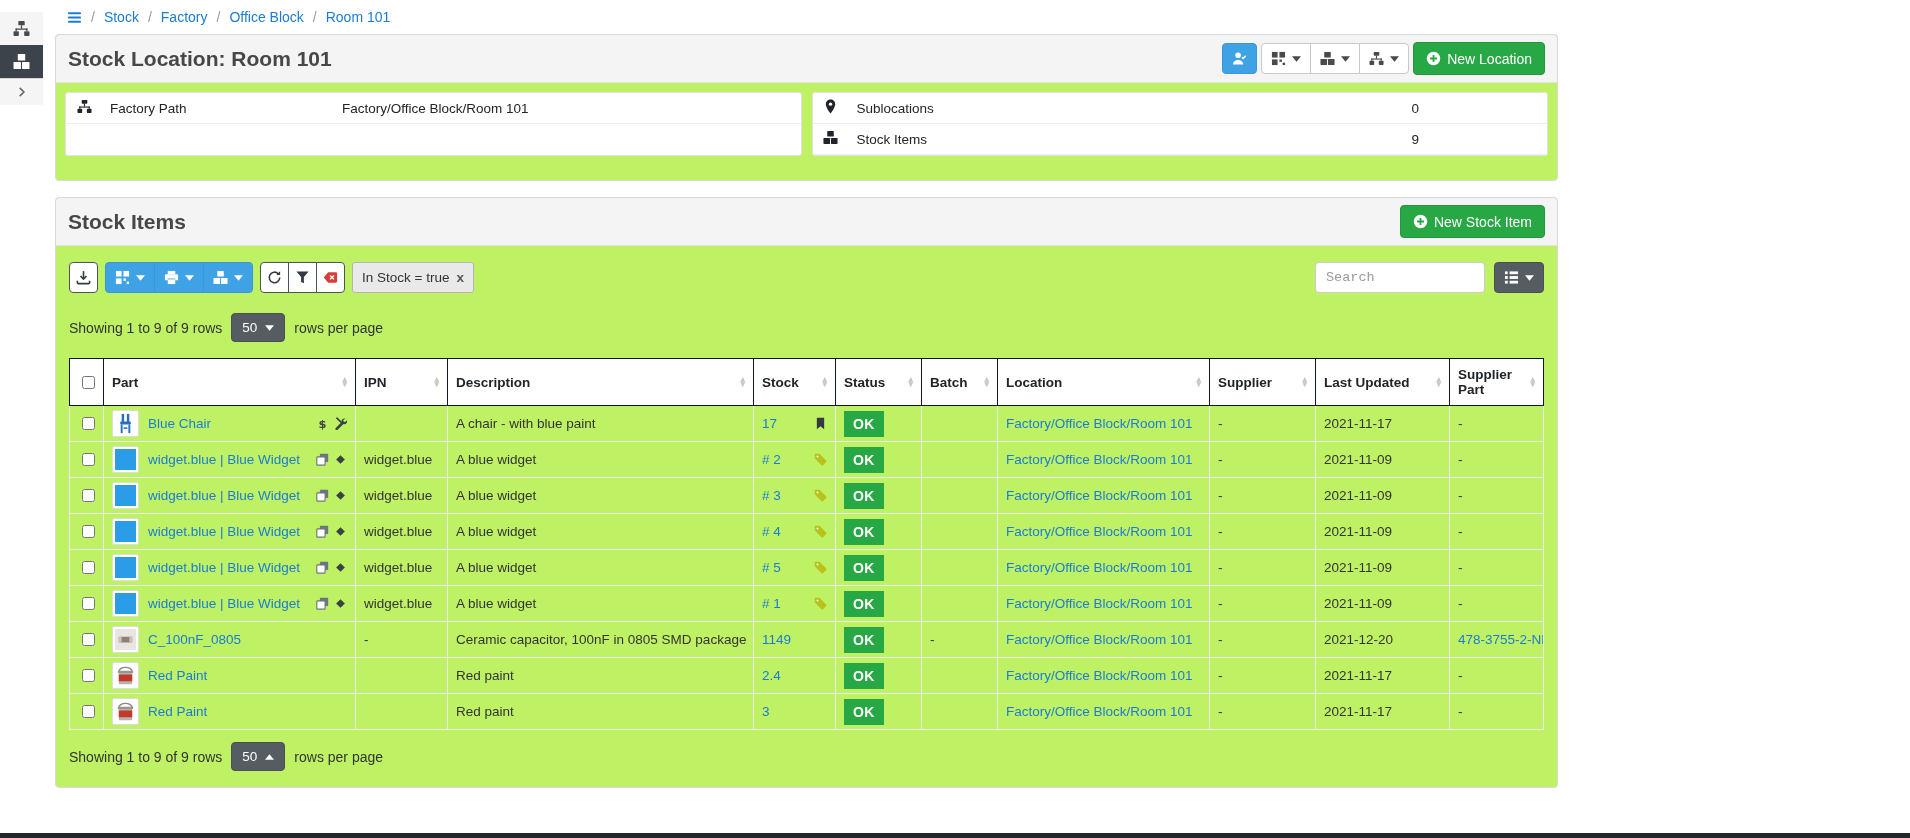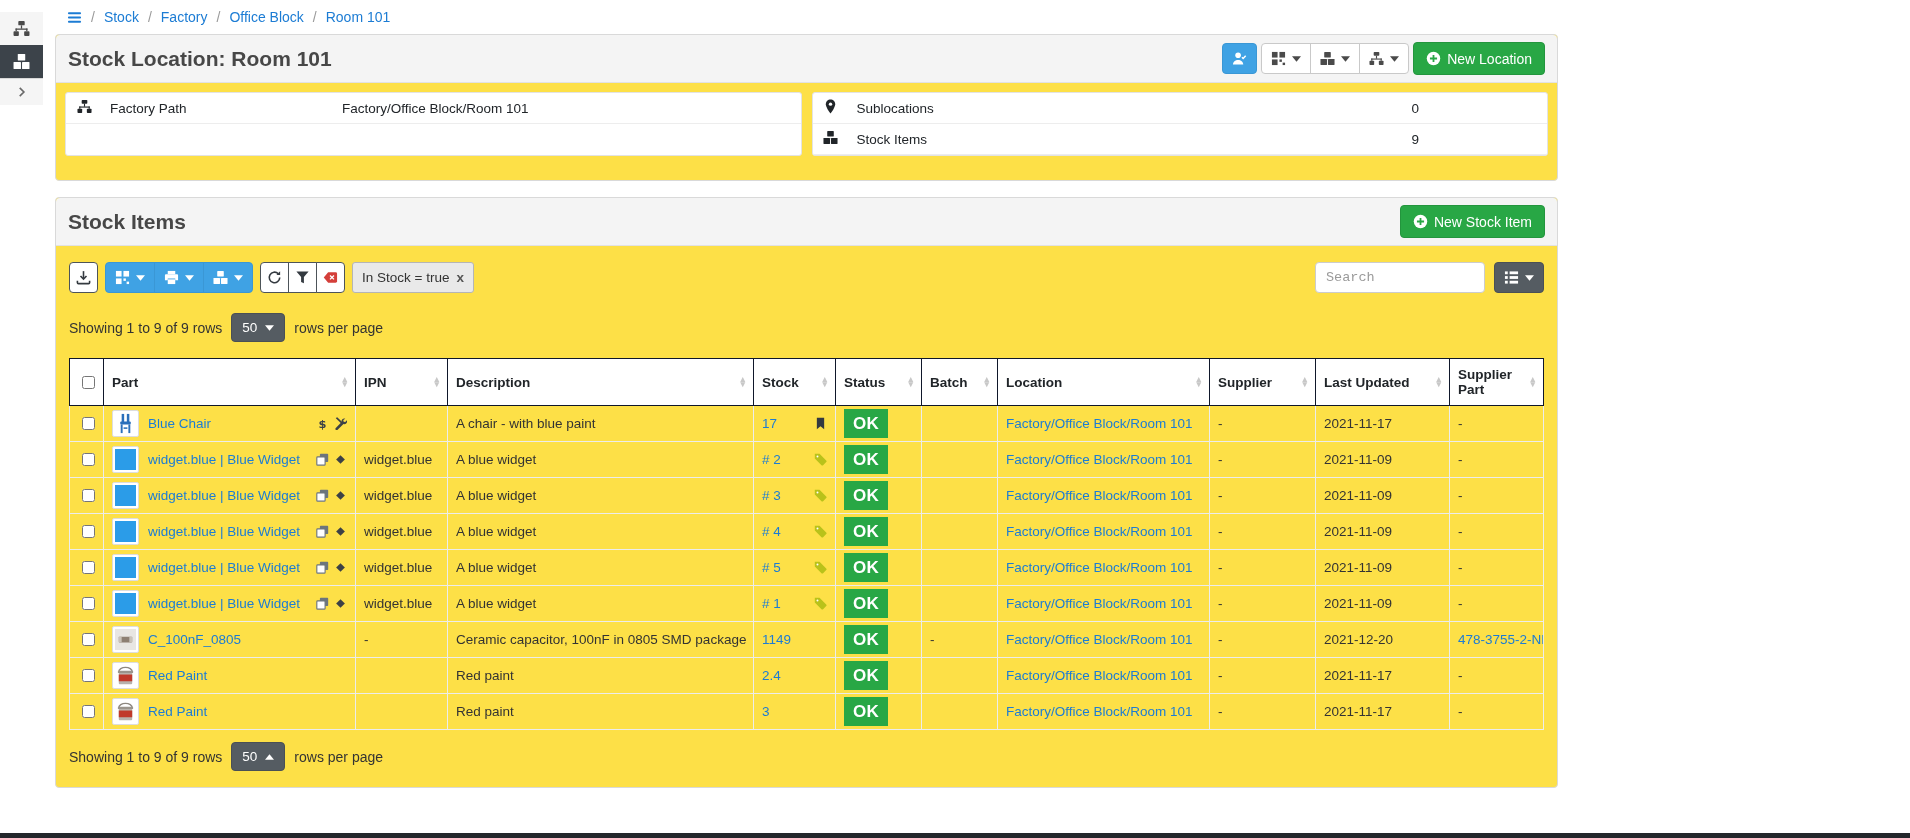--- a/index.html
+++ b/index.html
@@ -22,21 +22,21 @@
   .main{flex:none;width:1515px;padding-left:12px}
 
   
   .breadcrumb-bar{display:flex;align-items:center;gap:9px;padding:9px 10px 9px 12px;color:#8a8a8a}
   .breadcrumb-bar .ico{display:inline-flex;color:#1c7cd4}
   .breadcrumb-bar svg{width:15px;height:15px}
   .breadcrumb{display:flex;align-items:center;gap:9px}
   .crumb-sep{color:#9a9a9a}
 
   
-  .panel{border:1px solid #d9d9d9;border-radius:4px;background:#fde047}
+  .panel{border:1px solid #d9d9d9;border-radius:4px;background:#bef264}
   .panel-header{background:#f4f4f4;border-bottom:1px solid #e2e2e2;border-radius:4px 4px 0 0;
                 padding:7px 12px;display:flex;align-items:center;justify-content:space-between;min-height:44px}
   .panel-title{font-size:21px;font-weight:600;color:#474747}
   .panel-body{padding:9px 9px 24px}
   .panel.stock .panel-body{padding:16px 13px 12px}
   .panel.stock{margin-top:16px}
 
   
   .details-row{display:flex;gap:10px}
   .detail-box{flex:1;border:1px solid #e3e3e3;border-radius:3px;min-height:48px;background:#fff}
@@ -95,21 +95,21 @@
   .thumb{width:27px;height:27px;border:1px solid #ddd;border-radius:2px;background:#fff;
          display:inline-flex;align-items:center;justify-content:center;flex:none}
   .thumb svg{width:23px;height:23px}
   .widget-sq{width:21px;height:21px;background:#2b9ce8;display:block}
   .part-icons{margin-left:auto;display:flex;gap:5px;color:#3c4146;align-items:center}
   .row-ico{display:inline-flex}
   .row-ico svg{width:13px;height:13px}
   .row-ico.tag{color:#b9c21a}
   .row-ico.bookmark{color:#343a40}
   .stock-wrap{display:flex;align-items:center;justify-content:space-between}
-  .badge-ok{background:#28a745;color:#fff;font-size:17px;font-weight:bold;padding:5px 9px;border-radius:0;letter-spacing:.3px}
+  .badge-ok{background:#28a745;color:#fff;font-size:14px;font-weight:bold;padding:5px 9px;border-radius:0;letter-spacing:.3px}
 
   .footer-strip{position:absolute;left:0;bottom:0;width:100%;height:5px;background:#23272b}
 </style>
 </head>
 <body>
 
 <div class="app">
 
   <aside class="sidebar">
     <div class="side-item">

